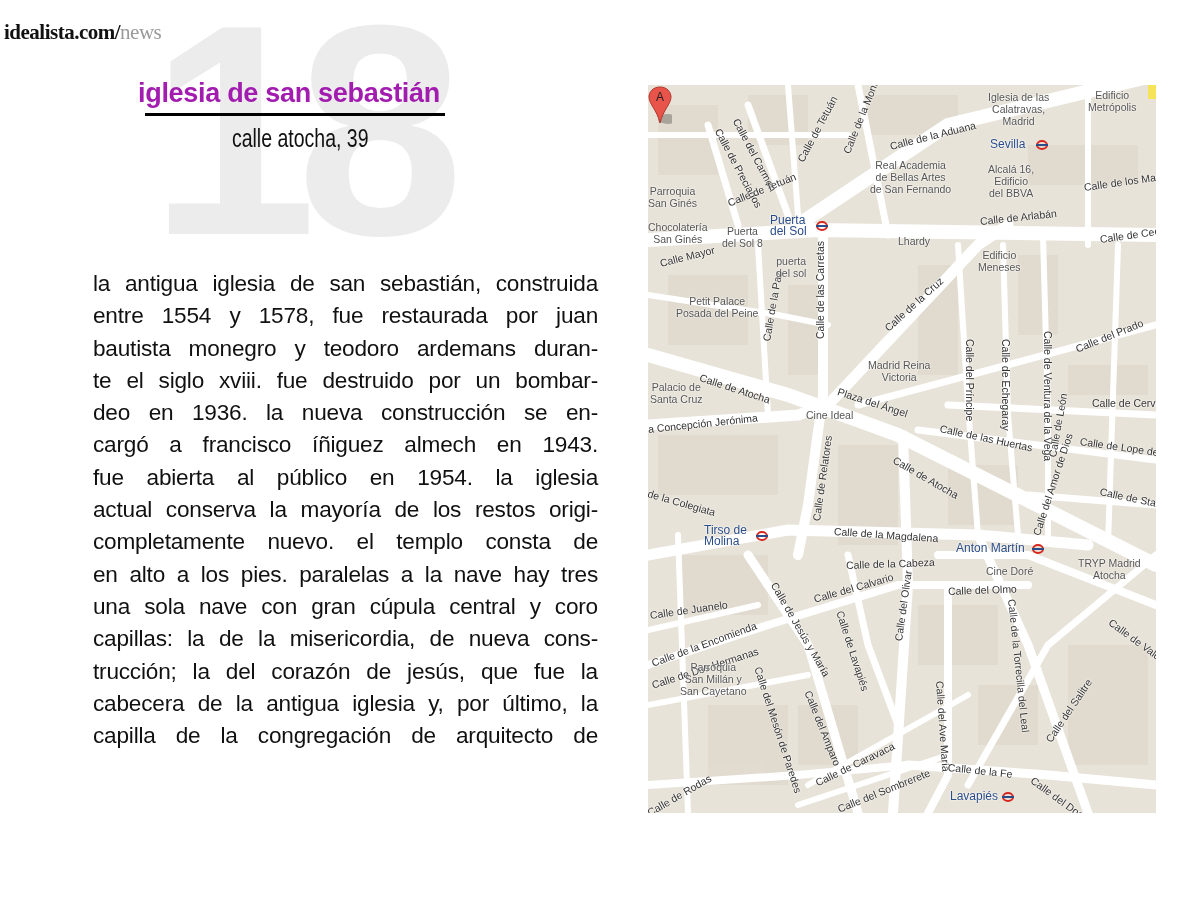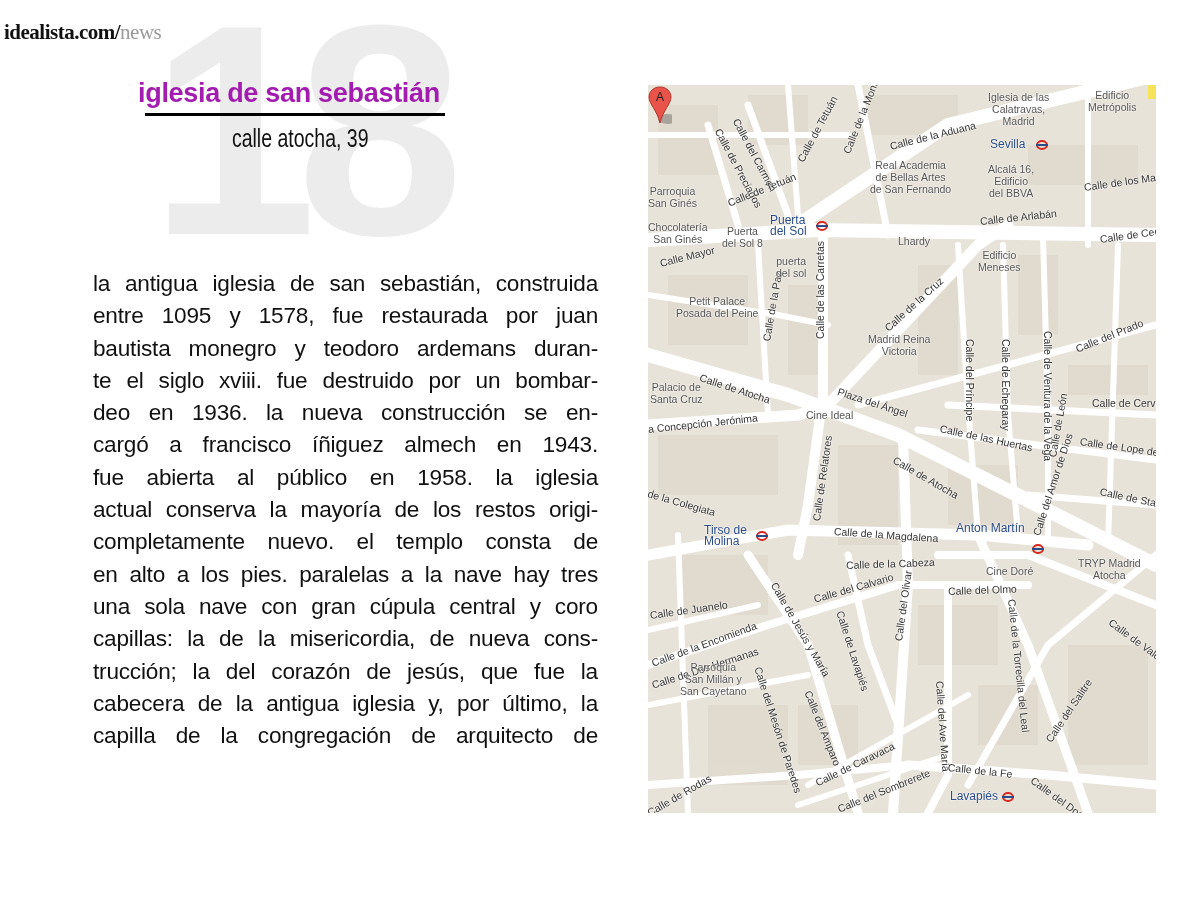--- a/index.html
+++ b/index.html
@@ -34,26 +34,26 @@
 <div class="brand"><span>idealista.com/</span><span class="news">news</span></div>
 
 <div class="big-number">18</div>
 
 <h1 class="title" style="margin:0;">iglesia de san sebastián</h1>
 <div class="title-rule"></div>
 <div class="subtitle">calle atocha, 39</div>
 
 <div class="body-text" id="body-text">
     <span class="line">la antigua iglesia de san sebastián, construida</span>
-    <span class="line">entre 1095 y 1578, fue restaurada por juan</span>
+    <span class="line">entre 1554 y 1578, fue restaurada por juan</span>
     <span class="line">bautista monegro y teodoro ardemans duran-</span>
     <span class="line">te el siglo xviii. fue destruido por un bombar-</span>
     <span class="line">deo en 1936. la nueva construcción se en-</span>
     <span class="line">cargó a francisco íñiguez almech en 1943.</span>
-    <span class="line">fue abierta al público en 1958. la iglesia</span>
+    <span class="line">fue abierta al público en 1954. la iglesia</span>
     <span class="line">actual conserva la mayoría de los restos origi-</span>
     <span class="line">completamente nuevo. el templo consta de</span>
     <span class="line">en alto a los pies. paralelas a la nave hay tres</span>
     <span class="line">una sola nave con gran cúpula central y coro</span>
     <span class="line">capillas: la de la misericordia, de nueva cons-</span>
     <span class="line">trucción; la del corazón de jesús, que fue la</span>
     <span class="line">cabecera de la antigua iglesia y, por último, la</span>
     <span class="line">capilla de la congregación de arquitecto de</span>
   </div>
 
@@ -190,21 +190,21 @@
 San Ginés</div>
       <div class="lbl poi" style="left: 74px; top: 140px; white-space: pre;">Puerta
 del Sol 8</div>
       <div class="lbl poi" style="left: 128px; top: 170px; white-space: pre;">puerta
 del sol</div>
       <div class="lbl poi" style="left: 226px; top: 150px; white-space: pre; padding-left: 24px;">Lhardy</div>
       <div class="lbl poi" style="left: 330px; top: 164px; white-space: pre;">Edificio
 Meneses</div>
       <div class="lbl poi" style="left: 28px; top: 210px; white-space: pre;">Petit Palace
 Posada del Peine</div>
-      <div class="lbl poi" style="left: 220px; top: 248px; white-space: pre;">Madrid Reina
+      <div class="lbl poi" style="left: 220px; top: 274px; white-space: pre;">Madrid Reina
 Victoria</div>
       <div class="lbl poi" style="left: 2px; top: 296px; white-space: pre;">Palacio de
 Santa Cruz</div>
       <div class="lbl poi" style="left: 158px; top: 324px; white-space: pre;">Cine Ideal</div>
       <div class="lbl poi" style="left: 338px; top: 480px; white-space: pre;">Cine Doré</div>
       <div class="lbl poi" style="left: 430px; top: 472px; white-space: pre;">TRYP Madrid
 Atocha</div>
       <div class="lbl poi" style="left: 32px; top: 576px; white-space: pre;">Parroquia
 San Millán y
 San Cayetano</div>
@@ -218,21 +218,21 @@
       <svg class="metro-icon" viewBox="0 0 12 10" style="left: 168px; top: 136px;">
         <ellipse cx="6" cy="5" rx="5" ry="4" fill="none" stroke="#d7261e" stroke-width="2"></ellipse>
         <rect x="0" y="4" width="12" height="2" fill="#2a4d8a"></rect>
       </svg>
       <div class="lbl metro" style="left: 56px; top: 440px; white-space: pre;">Tirso de
 Molina</div>
       <svg class="metro-icon" viewBox="0 0 12 10" style="left: 108px; top: 446px;">
         <ellipse cx="6" cy="5" rx="5" ry="4" fill="none" stroke="#d7261e" stroke-width="2"></ellipse>
         <rect x="0" y="4" width="12" height="2" fill="#2a4d8a"></rect>
       </svg>
-      <div class="lbl metro" style="left: 308px; top: 438px; white-space: pre;">Anton Martín</div>
+      <div class="lbl metro" style="left: 308px; top: 458px; white-space: pre;">Anton Martín</div>
       <svg class="metro-icon" viewBox="0 0 12 10" style="left: 384px; top: 459px;">
         <ellipse cx="6" cy="5" rx="5" ry="4" fill="none" stroke="#d7261e" stroke-width="2"></ellipse>
         <rect x="0" y="4" width="12" height="2" fill="#2a4d8a"></rect>
       </svg>
       <div class="lbl metro" style="left: 302px; top: 706px; white-space: pre;">Lavapiés</div>
       <svg class="metro-icon" viewBox="0 0 12 10" style="left: 354px; top: 707px;">
         <ellipse cx="6" cy="5" rx="5" ry="4" fill="none" stroke="#d7261e" stroke-width="2"></ellipse>
         <rect x="0" y="4" width="12" height="2" fill="#2a4d8a"></rect>
       </svg>
     </div>

